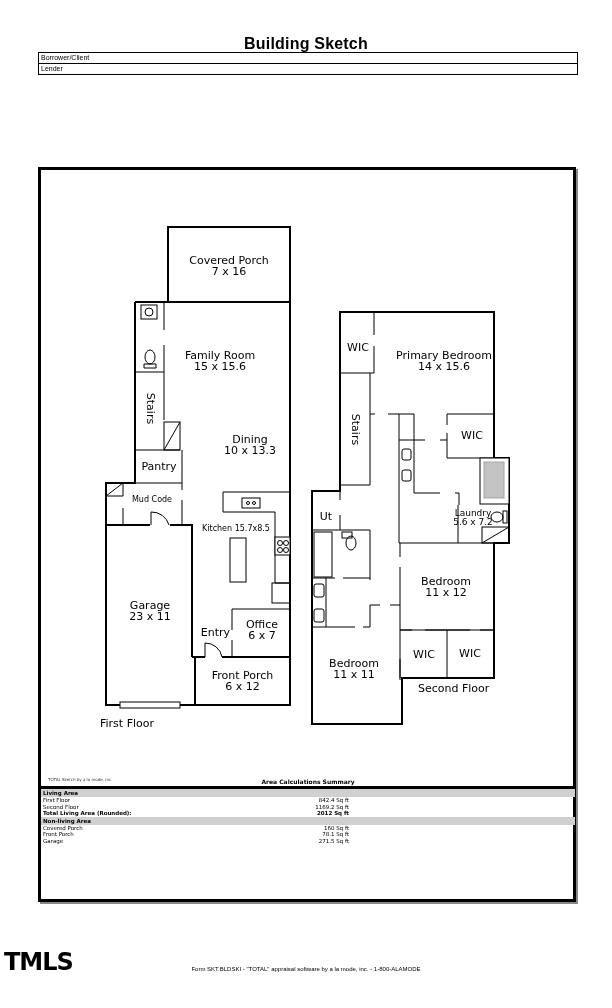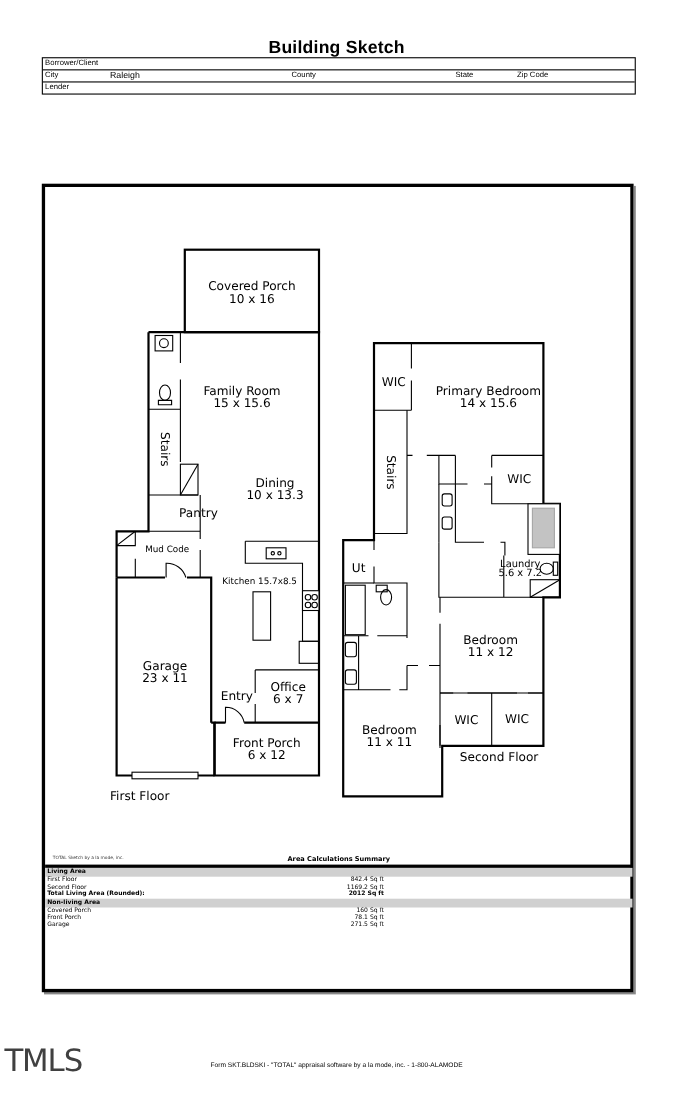--- a/index.html
+++ b/index.html
@@ -16,39 +16,32 @@
   .sm{font-size:9px;line-height:9px;}
   .xs{font-size:8px;}
   .vert{transform:rotate(90deg);transform-origin:center;}
   .credit{position:absolute;left:48px;top:777px;font-size:4px;color:#333;}
   .sumtitle{position:absolute;left:0;width:534px;top:778px;text-align:center;font-size:6px;font-weight:bold;}
   .sumtable{position:absolute;left:41px;top:789px;width:534px;font-size:5.5px;}
   .sec{background:#d0d0d0;font-weight:bold;height:8px;line-height:8px;padding-left:2px;}
   .r{height:6.5px;line-height:6.5px;position:relative;padding-left:2px;}
   .r .v{position:absolute;left:230px;width:78px;text-align:right;}
   .r.b{font-weight:bold;}
-  .logo{position:absolute;left:4px;top:948px;font-family:"DejaVu Sans",sans-serif;font-size:28px;font-weight:400;letter-spacing:-1px;color:#404040;}
+  .logo{position:absolute;left:4px;top:948px;font-family:"DejaVu Sans",sans-serif;font-size:24px;font-weight:700;letter-spacing:-1px;color:#000000;}
   .footer{position:absolute;left:0;width:612px;top:966px;text-align:center;font-family:"Liberation Sans",sans-serif;font-size:6px;}
   .divline{position:absolute;left:41px;top:786px;width:534px;height:3px;background:#000;}
 </style>
 </head>
 <body>
 
 <div class="title">Building Sketch</div>
 
 <div class="hdr">
   <div class="row">
     <span style="left:2px">Borrower/Client</span>
-  </div>
-  <div class="row">
-    <span style="left:2px">City</span>
-    <span class="val" style="left:61px">Raleigh</span>
-    <span style="left:226px">County</span>
-    <span style="left:375px">State</span>
-    <span style="left:431px">Zip Code</span>
   </div>
   <div class="row">
     <span style="left:2px">Lender</span>
   </div>
 </div>
 
 <div class="frame"></div>
 
 <svg class="plan" width="612" height="1008" xmlns="http://www.w3.org/2000/svg">
   <g fill="none" stroke="#000" stroke-width="1">
@@ -142,32 +135,32 @@
       <path d="M400 543 L400 557 M400 567 L400 630 L494 630 M400 630 L400 680"></path>
 
       <path d="M400 630 L412 630 M425 630 L470 630 M447 630 L447 678 M480 630 L494 630"></path>
       <path d="M400 659 L400 678"></path>
     </g>
   </g>
 </svg>
 
 <div class="lbl" style="left:168px;top:255px;width:122px;">
   <div>Covered Porch</div>
-  <div>10 x 16</div>
+  <div>7 x 16</div>
 </div>
 <div class="lbl" style="left:170px;top:350px;width:100px;">
   <div>Family Room</div>
   <div>15 x 15.6</div>
 </div>
 <div class="lbl vert" style="left:127px;top:403px;width:46px;">Stairs</div>
 <div class="lbl" style="left:215px;top:434px;width:70px;">
   <div>Dining</div>
   <div>10 x 13.3</div>
 </div>
-<div class="lbl" style="left:152px;top:461px;width:46px;text-align:right;">Pantry</div>
+<div class="lbl" style="left:136px;top:461px;width:46px;">Pantry</div>
 <div class="lbl xs" style="left:122px;top:494px;width:60px;">Mud Code</div>
 <div class="lbl xs" style="left:196px;top:523px;width:80px;">Kitchen 15.7x8.5</div>
 <div class="lbl" style="left:108px;top:600px;width:84px;">
   <div>Garage</div>
   <div>23 x 11</div>
 </div>
 <div class="lbl" style="left:194px;top:627px;width:36px;text-align:right;">Entry</div>
 <div class="lbl" style="left:234px;top:619px;width:56px;">
   <div>Office</div>
   <div>6 x 7</div>

